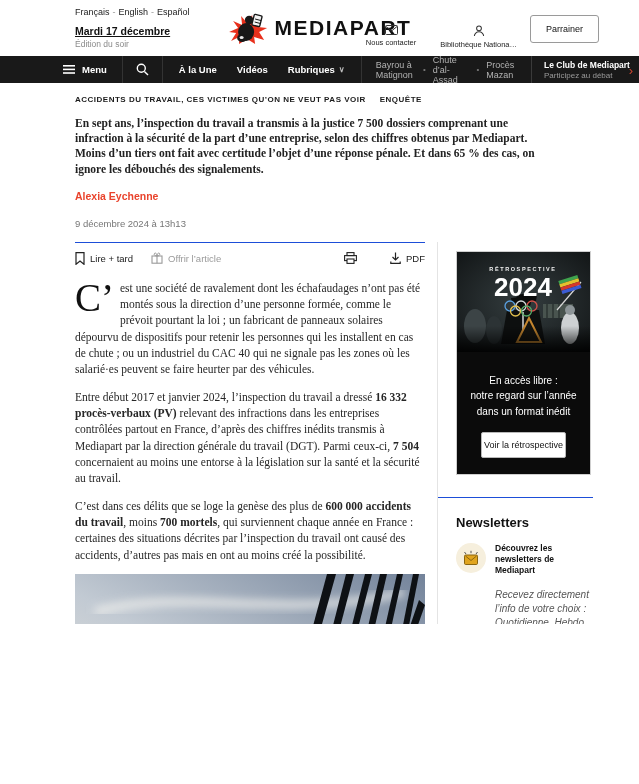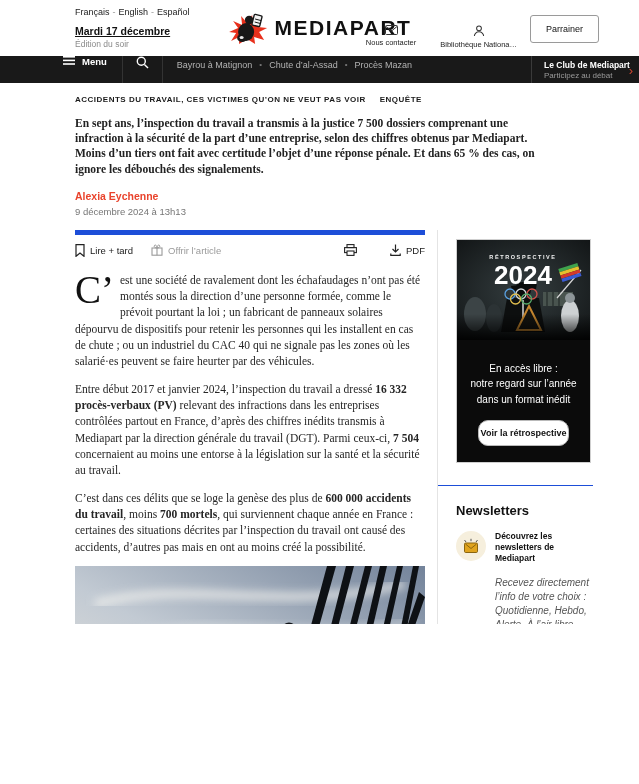--- a/index.html
+++ b/index.html
@@ -16,64 +16,64 @@
   .edition-line { font-size:8.5px; color:#8a8a8a; margin-top:2px; }
   .brand { position:absolute; left:50%; top:11px; transform:translateX(-50%); display:flex; align-items:center; gap:7px; }
   .brand-word { font-size:21px; font-weight:bold; letter-spacing:1.5px; color:#111; font-family:"Liberation Sans", sans-serif; }
   .utilities { position:absolute; right:122px; top:25px; display:flex; gap:24px; }
   .util-item { display:flex; flex-direction:column; align-items:center; gap:3px; cursor:pointer; }
   .util-label { font-size:7.5px; color:#222; white-space:nowrap; }
   .sponsor-btn { position:absolute; right:40px; top:15px; border:1px solid #9a9a9a; border-radius:3px; background:#fff; padding:8px 15px; font-size:9px; color:#111; cursor:pointer; font-family:inherit; }
 
   
   .nav { display:flex; align-items:stretch; height:27px; background:#191919; color:#fff; }
-  .nav-cell { display:flex; }
+  .nav-cell { display:flex; align-items:center; }
   .nav-menu { padding:0 15px 0 63px; gap:7px; border-right:1px solid #333; cursor:pointer; }
   .nav-menu-label { font-size:9.5px; font-weight:bold; }
   .nav-search { width:40px; justify-content:center; border-right:1px solid #333; cursor:pointer; }
   .nav-links { gap:20px; padding:0 16px; border-right:1px solid #333; }
   .nav-link { font-size:9.5px; font-weight:bold; color:#fff; text-decoration:none; display:flex; align-items:center; gap:4px; cursor:pointer; }
   .caret { font-size:8px; color:#bbb; }
   .nav-trending { flex:1; gap:7px; padding:4px 14px; font-size:9px; color:#b3b3b3; }
   .nav-trending .dot { color:#777; font-size:8px; }
   .trend-link { color:#b3b3b3; cursor:pointer; }
   .nav-club { border-left:1px solid #3a3a3a; padding:0 10px 0 12px; width:108px; position:relative; flex-direction:column; justify-content:center; align-items:flex-start; cursor:pointer; }
   .club-title { font-size:8.5px; font-weight:bold; color:#fff; white-space:nowrap; }
   .club-sub { font-size:8px; color:#9a9a9a; margin-top:1px; white-space:nowrap; }
   .club-chevron { position:absolute; right:6px; top:50%; transform:translateY(-50%); color:#d0442e; font-size:13px; }
 
   
   .content { padding:12px 46px 0 75px; }
   .category-row { display:flex; gap:14px; font-size:8px; font-weight:bold; letter-spacing:.5px; color:#1a1a1a; }
   .headline { margin-top:7px; font-family:"Liberation Serif", serif; font-weight:bold; font-size:24px; line-height:1.17; color:#111; max-width:520px; }
   .standfirst { margin-top:12px; max-width:468px; font-family:"Liberation Serif", serif; font-weight:bold; font-size:11.5px; line-height:1.32; color:#222; }
   .author { margin-top:13px; font-size:10.5px; font-weight:bold; color:#e9432c; cursor:pointer; }
-  .pubdate { margin-top:4px; font-size:9.5px; color:#767676; }
+  .pubdate { margin-top:16px; font-size:9.5px; color:#767676; }
 
   .content-row { display:flex; margin-top:13px; align-items:stretch; }
   .article-col { width:350px; flex:none; }
 
-  .toolbar { border-top:5px solid #1d4ed8; padding-top:9px; display:flex; align-items:center; }
+  .toolbar { border-top:1px solid #1d4ed8; padding-top:9px; display:flex; align-items:center; }
   .tool-item { display:flex; align-items:center; gap:5px; font-size:9.5px; color:#1a1a1a; cursor:pointer; }
   .tool-item + .tool-item { margin-left:18px; }
   .tool-item.muted { color:#9a9a9a; }
   .toolbar-right { margin-left:auto; display:flex; align-items:center; gap:15px; }
 
   .article-body { margin-top:15px; font-family:"Liberation Serif", serif; font-size:11.5px; line-height:1.42; color:#262626; }
   .article-body p { margin:0 0 11px; }
   .article-body b { font-weight:bold; }
   .dropcap { float:left; font-size:39px; line-height:31px; padding:2px 6px 0 0; color:#111; font-family:"Liberation Serif", serif; }
   .photo { margin-top:5px; width:350px; height:191px; overflow:hidden; background:#9aa7b5; }
 
   
   .sidebar { margin-left:12px; border-left:1px solid #e4e4e4; padding-left:18px; width:156px; flex:none; }
   .ad-box { margin-top:9px; width:135px; border:1px solid #cfcfcf; background:#0b0b0b; }
   .ad-text { padding:17px 8px 16px; text-align:center; color:#fff; }
   .ad-line { font-size:10px; line-height:1.55; }
-  .ad-btn { margin-top:13px; background:#fff; border:1px solid #b9b9b9; border-radius:10px; padding:7px 2px; font-size:9px; color:#111; cursor:pointer; font-family:inherit;font-weight:bold; }
+  .ad-btn { margin-top:13px; background:#fff; border:1px solid #b9b9b9; border-radius:2px; padding:7px 2px; font-size:9px; color:#111; cursor:pointer; font-family:inherit; }
 
   .side-section { margin-top:22px; border-top:1px solid #1d4ed8; margin-left:-18px; padding-left:18px; padding-top:17px; }
   .nl-heading { font-size:13px; font-weight:bold; color:#111; }
   .nl-row { display:flex; gap:9px; margin-top:13px; }
   .nl-icon-wrap { width:30px; height:30px; border-radius:50%; background:#f6efdd; flex:none; display:flex; align-items:center; justify-content:center; }
   .nl-title { font-size:8.5px; font-weight:bold; line-height:1.3; color:#111; }
   .nl-desc { margin-top:12px; font-size:10px; line-height:1.4; color:#555;font-style:italic; }
   .nl-btn { margin-top:10px; background:#161616; color:#fff; border:none; padding:8px 15px; font-size:8.5px; cursor:pointer; font-family:inherit; }
 </style>
 </head>
@@ -130,20 +130,28 @@
           <rect y="3.6" width="12" height="1.6" fill="#fff"></rect>
           <rect y="7.2" width="12" height="1.6" fill="#fff"></rect>
       </svg>
       <span class="nav-menu-label">Menu</span>
     </div>
     <div class="nav-cell nav-search">
       <svg width="13" height="13" viewBox="0 0 13 13">
         <circle cx="5.3" cy="5.3" r="4" fill="none" stroke="#fff" stroke-width="1.4"></circle>
         <line x1="8.4" y1="8.4" x2="12" y2="12" stroke="#fff" stroke-width="1.4"></line>
       </svg>
+    </div>
+    <div class="nav-cell nav-links">
+      <span class="nav-link">À la Une</span>
+      <span class="nav-link">Vidéos</span>
+      <span class="nav-link">
+          <span>Rubriques</span>
+          <span class="caret">∨</span>
+        </span>
     </div>
     <div class="nav-cell nav-trending">
       <span class="trend-link">Bayrou à Matignon</span>
       <span class="dot">•</span>
       <span class="trend-link">Chute d’al-Assad</span>
       <span class="dot">•</span>
       <span class="trend-link">Procès Mazan</span>
     </div>
     <div class="nav-cell nav-club">
       <span class="club-title">Le Club de Mediapart</span>

